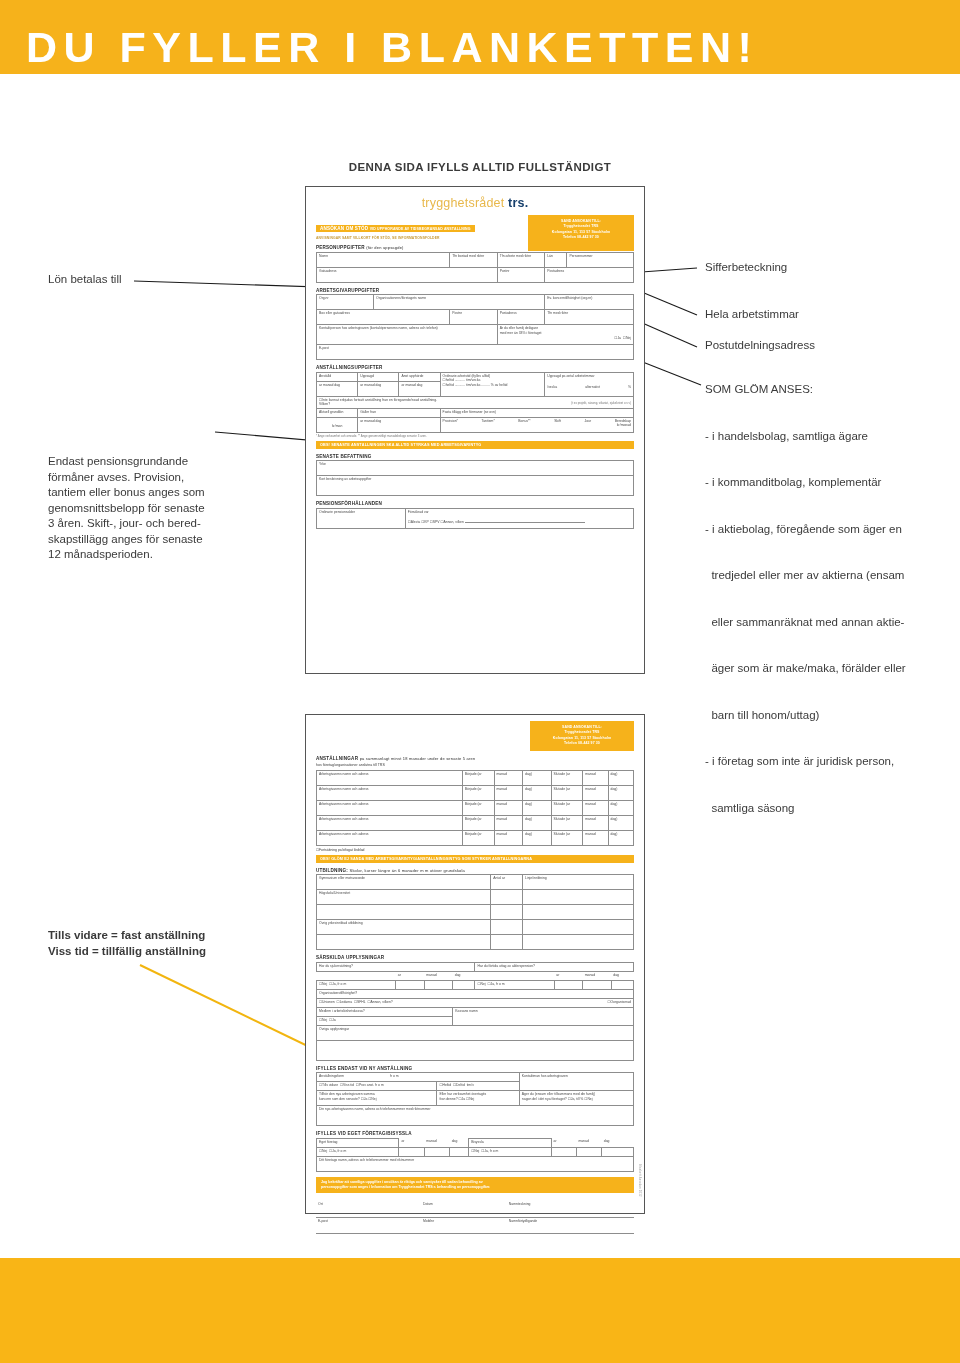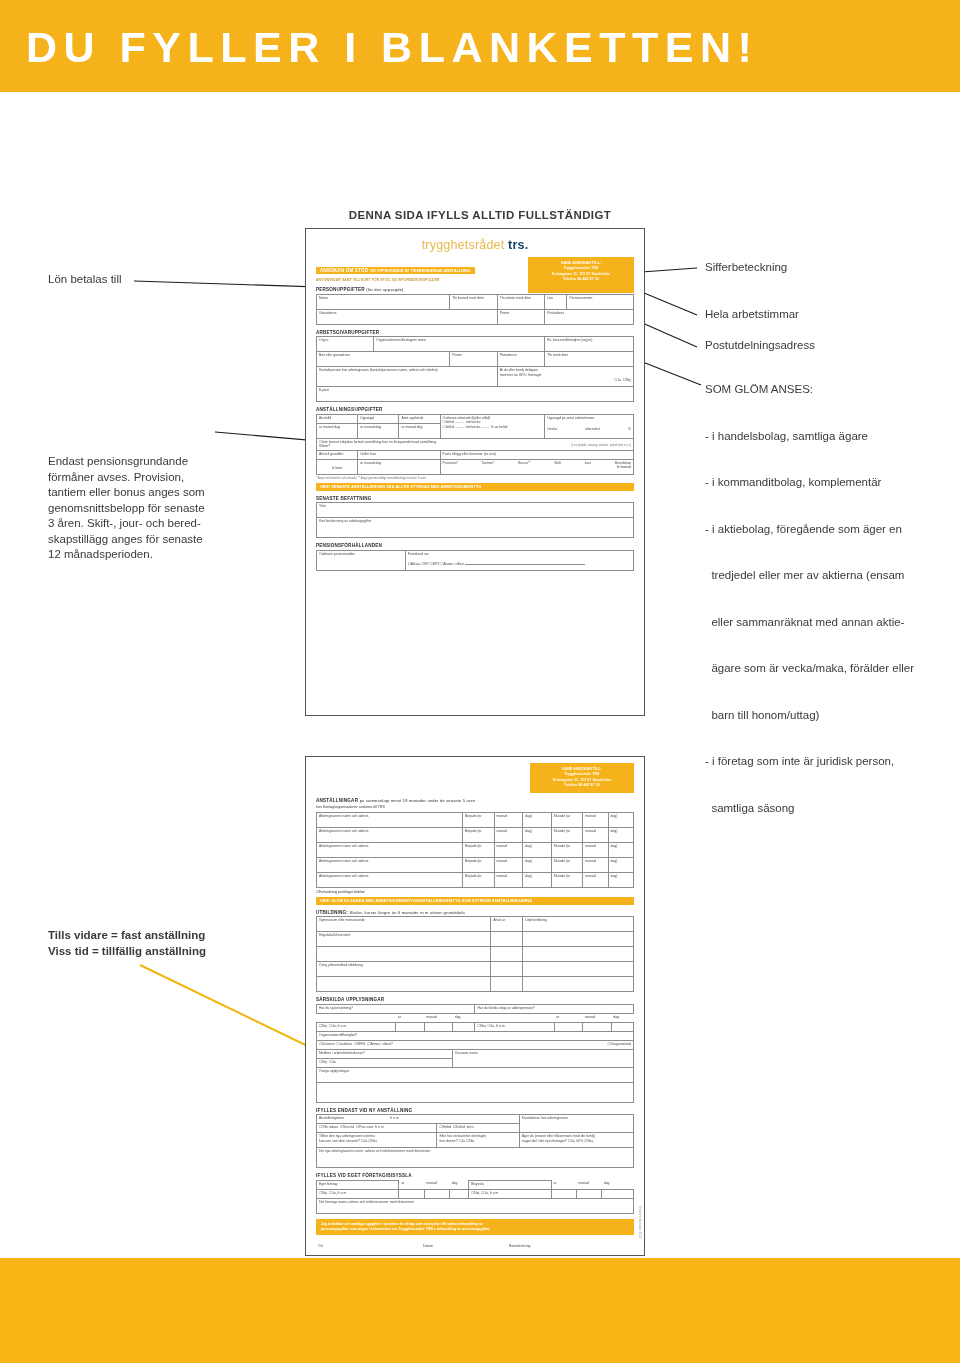--- a/index.html
+++ b/index.html
@@ -8,43 +8,43 @@
   body {
     width:960px; height:1363px; position:relative;
     background:#ffffff;
     font-family:"Liberation Sans", sans-serif;
     color:#3a3a3a;
     overflow:hidden;
   }
 
   
   .band-top {
-    position:absolute; left:0; top:0; width:960px; height:92px;
+    position:absolute; left:0; top:0; width:960px; height:74px;
     background:#F6B21B;
   }
   .band-top-title {
     position:absolute; left:26px; top:26px;
     font-size:43px; font-weight:bold; letter-spacing:6.5px;
     color:#ffffff; line-height:1; white-space:nowrap;
   }
   .band-bottom {
     position:absolute; left:0; top:1258px; width:960px; height:105px;
     background:#F9B516;
   }
 
   
   .page-subtitle {
     position:absolute; left:0; top:161px; width:960px;
     text-align:center; font-size:11.5px; font-weight:bold;
-    letter-spacing:.4px; color:#3a3a3a;margin-top:48px;
+    letter-spacing:.4px; color:#3a3a3a;
   }
 
   
   .sheet {
-    position:absolute; background:#fff; border:1px solid #555;margin-top:42px;
+    position:absolute; background:#fff; border:1px solid #555;
   }
   #sheet-1 { left:305px; top:186px; width:340px; height:488px; }
   #sheet-2 { left:305px; top:714px; width:340px; height:500px; }
 
   .sheet-inner { position:relative; width:100%; height:100%;
                  padding:6px 10px 6px 10px; }
 
   
   .logo {
     text-align:center; font-size:12.5px; letter-spacing:.2px;
@@ -713,20 +713,20 @@
 <div class="callout" style="left:705px; top:338px;">Postutdelningsadress</div>
 
 <div class="callout" style="left:705px; top:382px; width:250px;">
   <div>SOM GLÖM ANSES:</div>
   <div style="white-space:pre;">
     <div>- i handelsbolag, samtliga ägare</div>
     <div>- i kommanditbolag, komplementär</div>
     <div>- i aktiebolag, föregående som äger en</div>
     <div>  tredjedel eller mer av aktierna (ensam</div>
     <div>  eller sammanräknat med annan aktie-</div>
-    <div>  ägare som är vecka/maka, förälder eller</div>
+    <div>  äger som är make/maka, förälder eller</div>
     <div>  barn till honom/uttag)</div>
     <div>- i företag som inte är juridisk person,</div>
     <div>  samtliga säsong</div>
   </div>
 </div>
 
 <div class="band-bottom"></div>
 
 </body></html>

